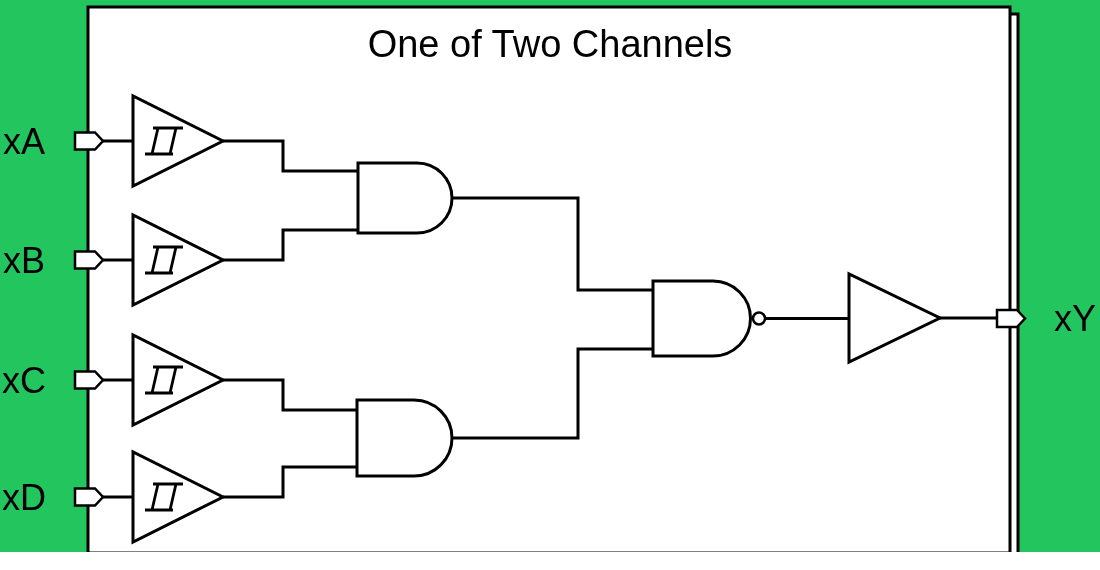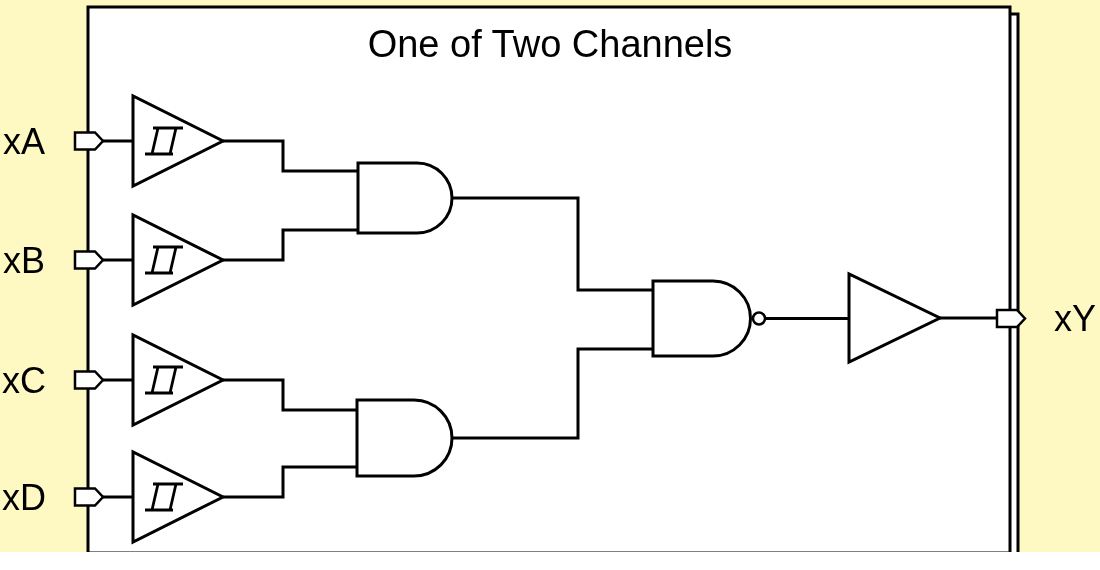--- a/index.html
+++ b/index.html
@@ -5,21 +5,21 @@
   html, body {
     margin: 0;
     padding: 0;
     background: #ffffff;
     font-family: "Liberation Sans", "DejaVu Sans", sans-serif;
   }
   .canvas {
     position: relative;
     width: 1100px;
     height: 552px;
-    background: #fef9c3;
+    background: #22c55e;
     overflow: hidden;
   }
   svg { display: block; }
   svg text {
     font-family: "Liberation Sans", "DejaVu Sans", sans-serif;
     fill: #000000;
   }
   .title-text  { font-size: 38px; }
   .pin-label   { font-size: 36px; }
   .outline     { stroke: #000000; stroke-width: 3; fill: #ffffff; }

